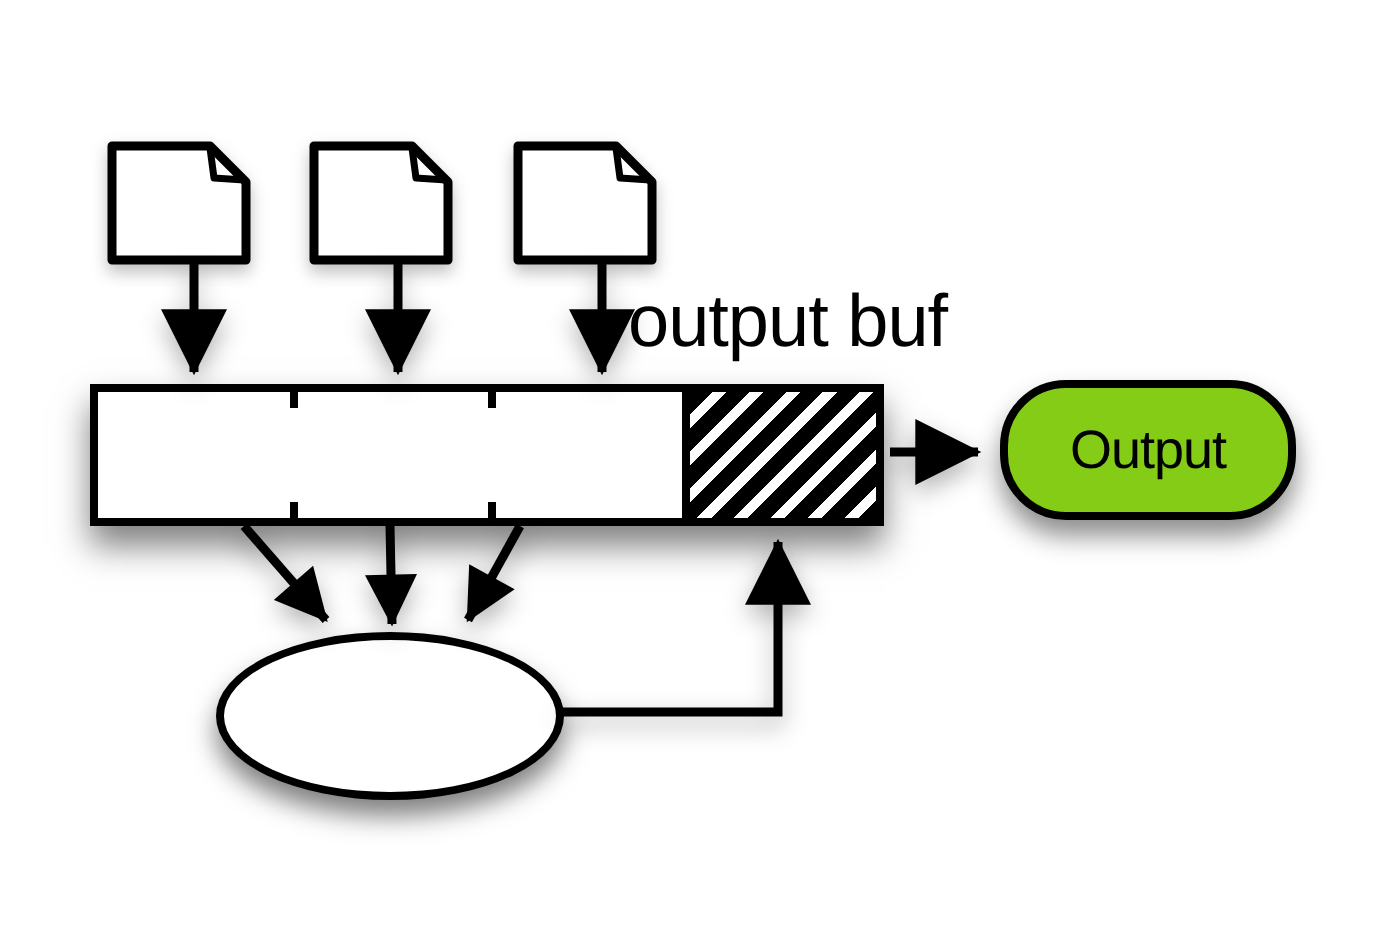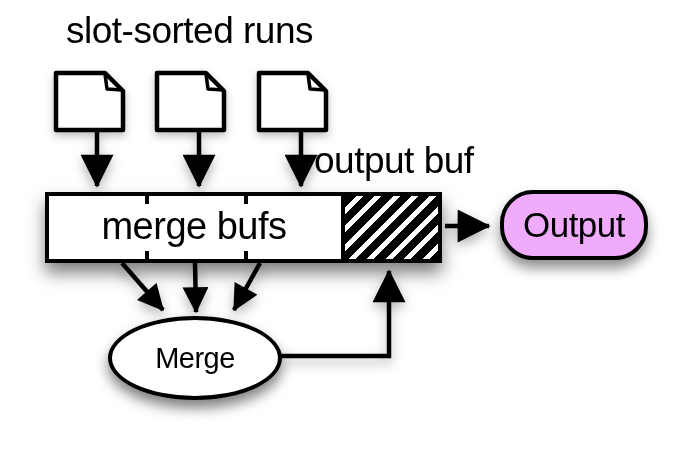--- a/index.html
+++ b/index.html
@@ -37,26 +37,26 @@
     border: 4px solid #000;
     background: repeating-linear-gradient(135deg,
       #000 0px, #000 8px,
       #fff 8px, #fff 13px);
   }
 
   
   .output-node {
     left: 500px; top: 190px; width: 148px; height: 70px;
     box-sizing: border-box;
-    background: #f0abfc;
+    background: #84cc16;
     border: 4px solid #000;
     border-radius: 33px;
     box-shadow: 0 8px 13px rgba(0,0,0,0.45);
     display: flex; align-items: center; justify-content: center;
-    font-size: 35px; letter-spacing: -0.5px;
+    font-size: 27px; letter-spacing: -0.5px;
   }
 
   
   .mergegroup-node {
     left: 108px; top: 316px; width: 174px; height: 84px;
     box-sizing: border-box;
     background: #ffffff;
     border: 4px solid #000;
     border-radius: 50%;
     box-shadow: 0 8px 13px rgba(0,0,0,0.5);
@@ -77,21 +77,20 @@
 
   <div class="abs merge-rect"></div>
 
   <div class="abs hatch-seg"></div>
 
   <div class="abs output-node">
     <span>Output</span>
   </div>
 
   <div class="abs mergegroup-node">
-    <span>Merge</span>
   </div>
 
   <svg class="abs overlay" viewBox="0 0 691 470" xmlns="http://www.w3.org/2000/svg">
     <defs>
       <marker id="headBig" markerUnits="userSpaceOnUse" markerWidth="42" markerHeight="33" viewBox="0 0 10 10" refX="9.5" refY="5" orient="auto">
         <path d="M0,0 L10,5 L0,10 Z" fill="#000"></path>
       </marker>
       <marker id="headMed" markerUnits="userSpaceOnUse" markerWidth="27" markerHeight="26" viewBox="0 0 10 10" refX="9.5" refY="5" orient="auto">
         <path d="M0,0 L10,5 L0,10 Z" fill="#000"></path>
       </marker>
@@ -133,17 +132,15 @@
       <path d="M122,263 L163,310" marker-end="url(#headMed)"></path>
       <path d="M195,263 L196,312" marker-end="url(#headMed)"></path>
       <path d="M260,263 L234,310" marker-end="url(#headMed)"></path>
     </g>
 
     <g class="g-arrows" stroke="#000" stroke-width="4.5" fill="none">
       <path d="M281,356 L389,356 L389,271" marker-end="url(#headBig)" stroke-linejoin="miter"></path>
     </g>
   </svg>
 
-  <div class="abs title-label">slot-sorted runs</div>
   <div class="abs outbuf-label">output buf</div>
-  <div class="abs mergebufs-label">merge bufs</div>
 
 </div>
 
 </body></html>

